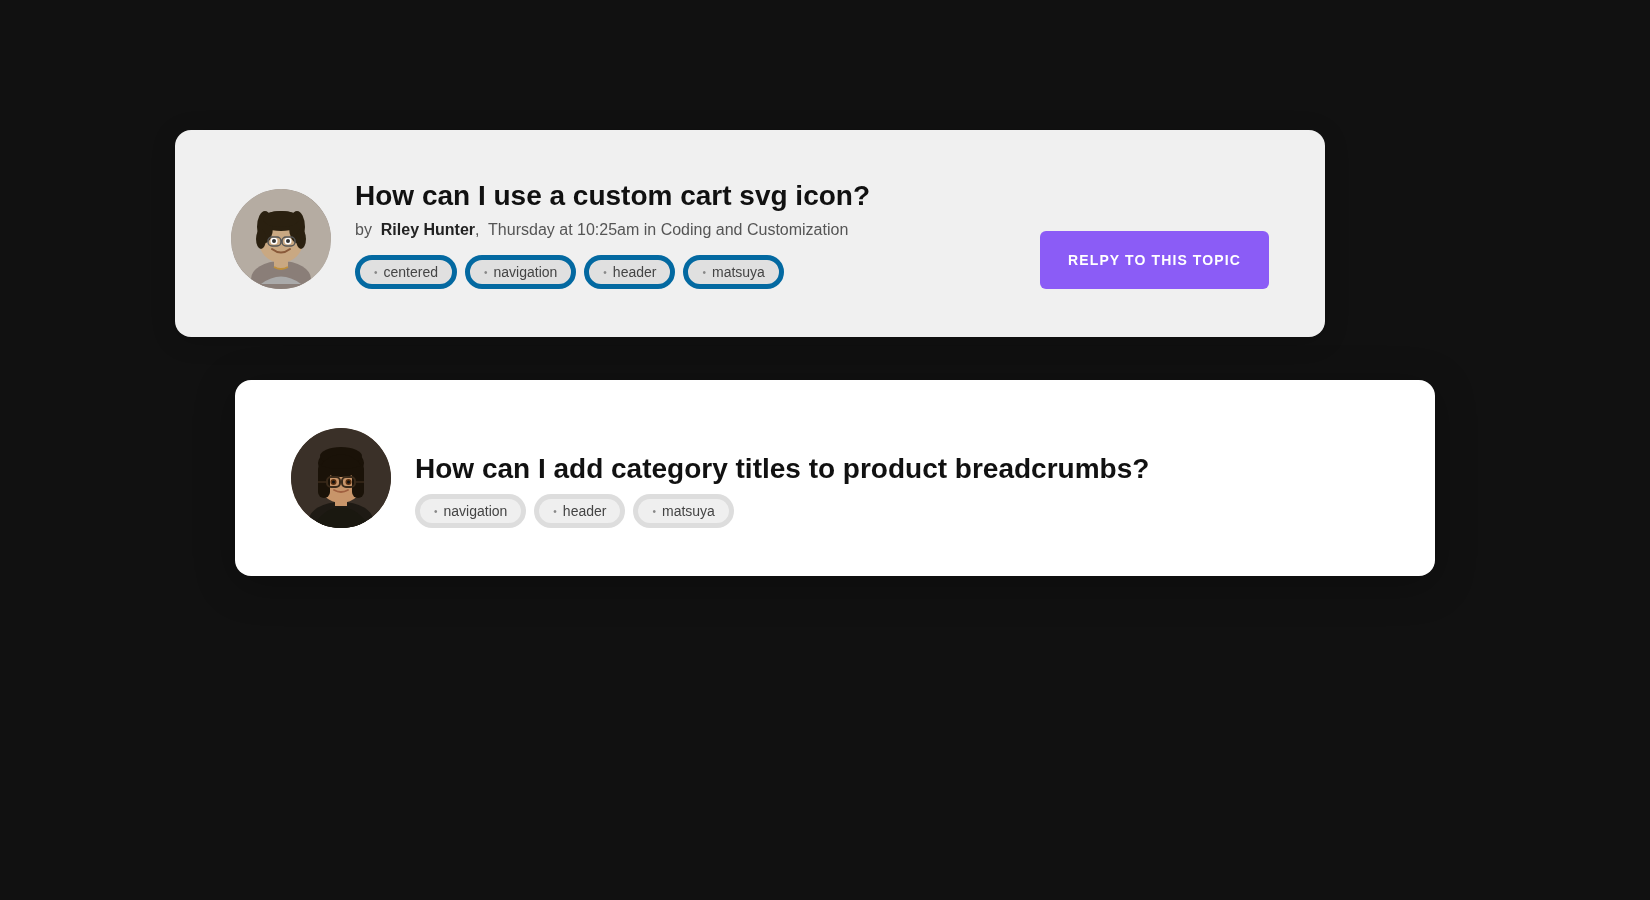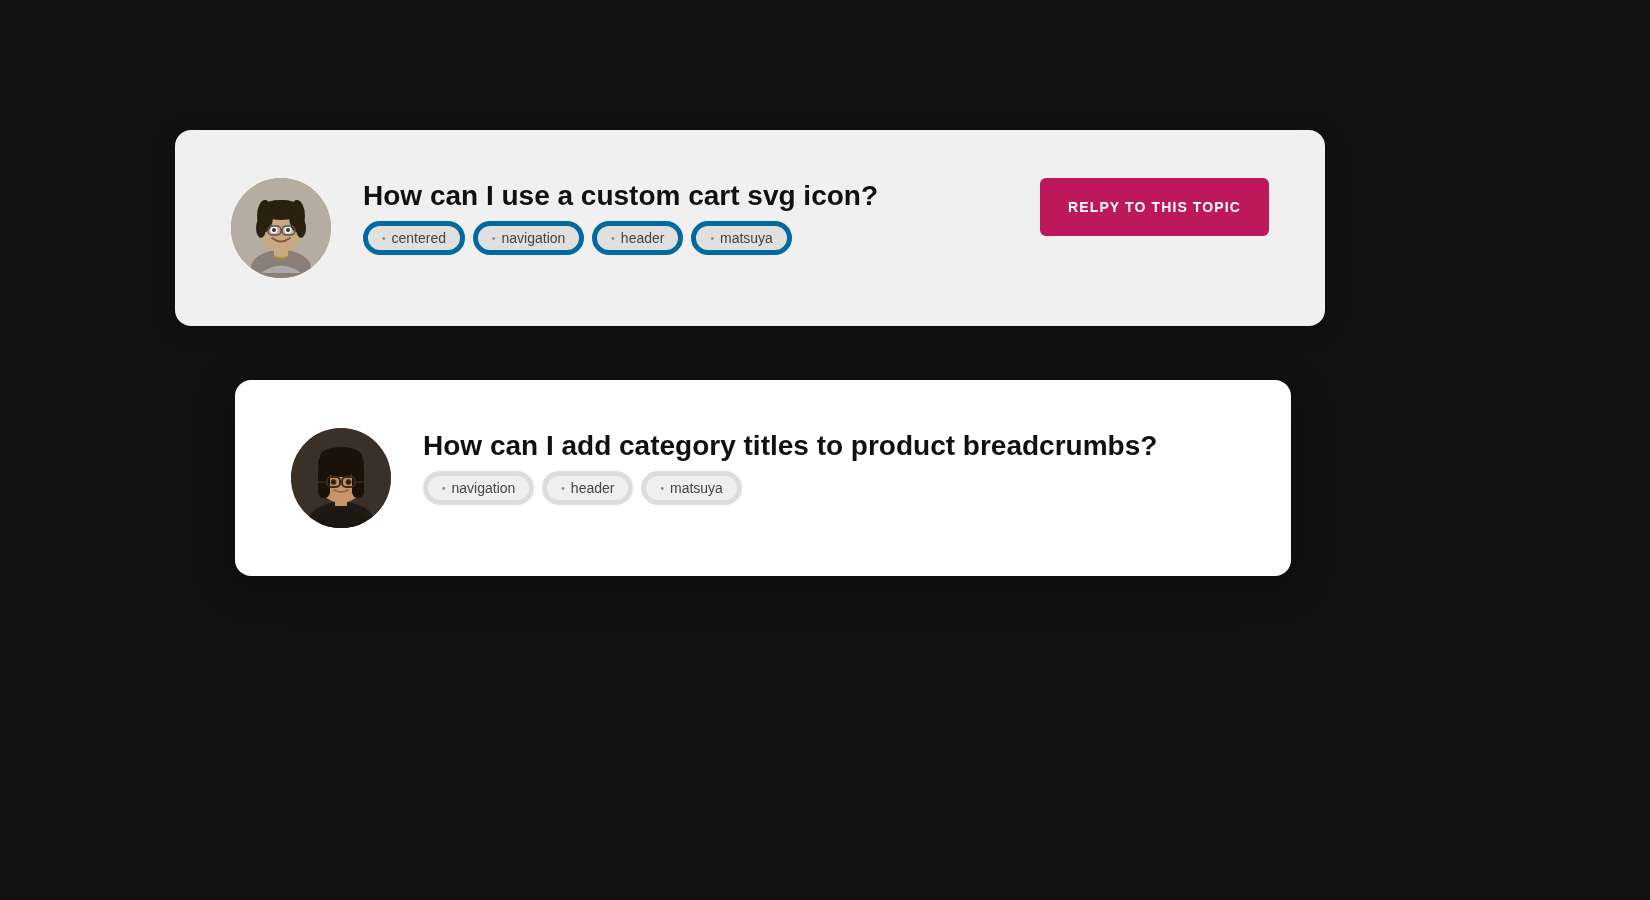--- a/index.html
+++ b/index.html
@@ -19,36 +19,36 @@
       position: relative;
       width: 1300px;
       height: 700px;
     }
 
     .card {
       position: absolute;
       border-radius: 16px;
       padding: 48px 56px;
       display: flex;
-      align-items: flex-start;
-      gap: 32px;
+      align-items: flex-end;
+      gap: 24px;
     }
 
     .card-1 {
       background: #f0f0f0;
       width: 1150px;
       top: 30px;
       left: 0px;
       z-index: 1;
       box-shadow: 0 4px 24px rgba(0,0,0,0.18);
     }
 
     .card-2 {
       background: #ffffff;
-      width: 1056px;
+      width: 1200px;
       top: 280px;
       left: 60px;
       z-index: 2;
       box-shadow: 0 8px 40px rgba(0,0,0,0.28);
     }
 
     .avatar {
       width: 100px;
       height: 100px;
       border-radius: 50%;
@@ -122,21 +122,21 @@
     }
 
     .tag::before {
       content: '•';
       font-size: 10px;
       color: #888;
     }
 
     .action-button {
       flex-shrink: 0;
-      background: #be185d;
+      background: #8b5cf6;
       color: #fff;
       border: none;
       border-radius: 6px;
       padding: 20px 28px;
       font-size: 14px;
       font-weight: 700;
       letter-spacing: 0.08em;
       cursor: pointer;
       white-space: nowrap;
       text-transform: uppercase;
@@ -180,20 +180,25 @@
         <line x1="50" y1="52" x2="51" y2="52" stroke="#555" stroke-width="1.5"></line>
 
         <path d="M43 78 Q50 82 57 78" stroke="#c0903a" stroke-width="2" fill="none"></path>
 
         <path d="M30 95 Q50 80 70 95" fill="#aaa"></path>
       </svg>
     </div>
 
     <div class="card-content">
       <div class="card-title">How can I use a custom cart svg icon?</div>
+      <div class="card-meta">
+        <span>by</span>
+        &nbsp;<strong>Riley Hunter</strong>,&nbsp;
+        <span>Thursday at 10:25am in Coding and Customization</span>
+      </div>
       <div class="tags">
         <span class="tag">centered</span>
         <span class="tag">navigation</span>
         <span class="tag">header</span>
         <span class="tag">matsuya</span>
       </div>
     </div>
 
     <button class="action-button">RELPY TO THIS TOPIC</button>
   </div>

